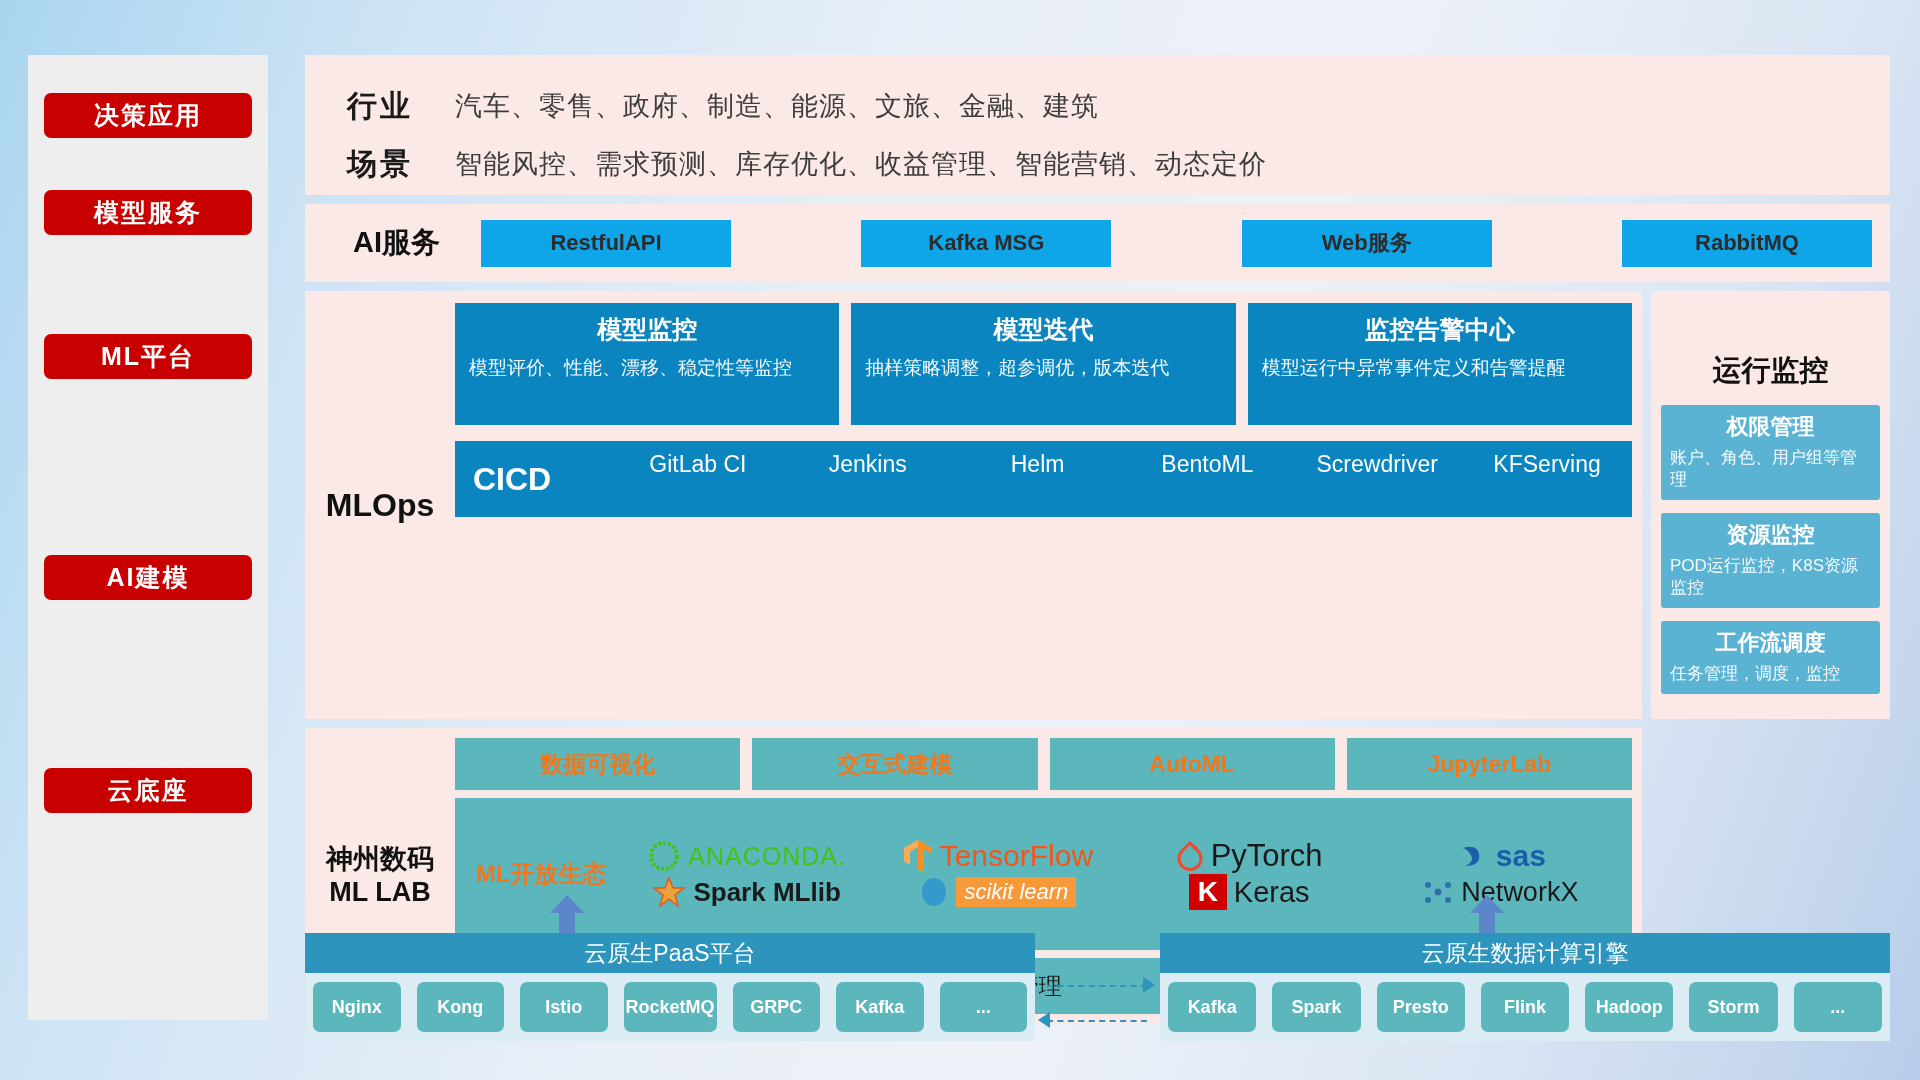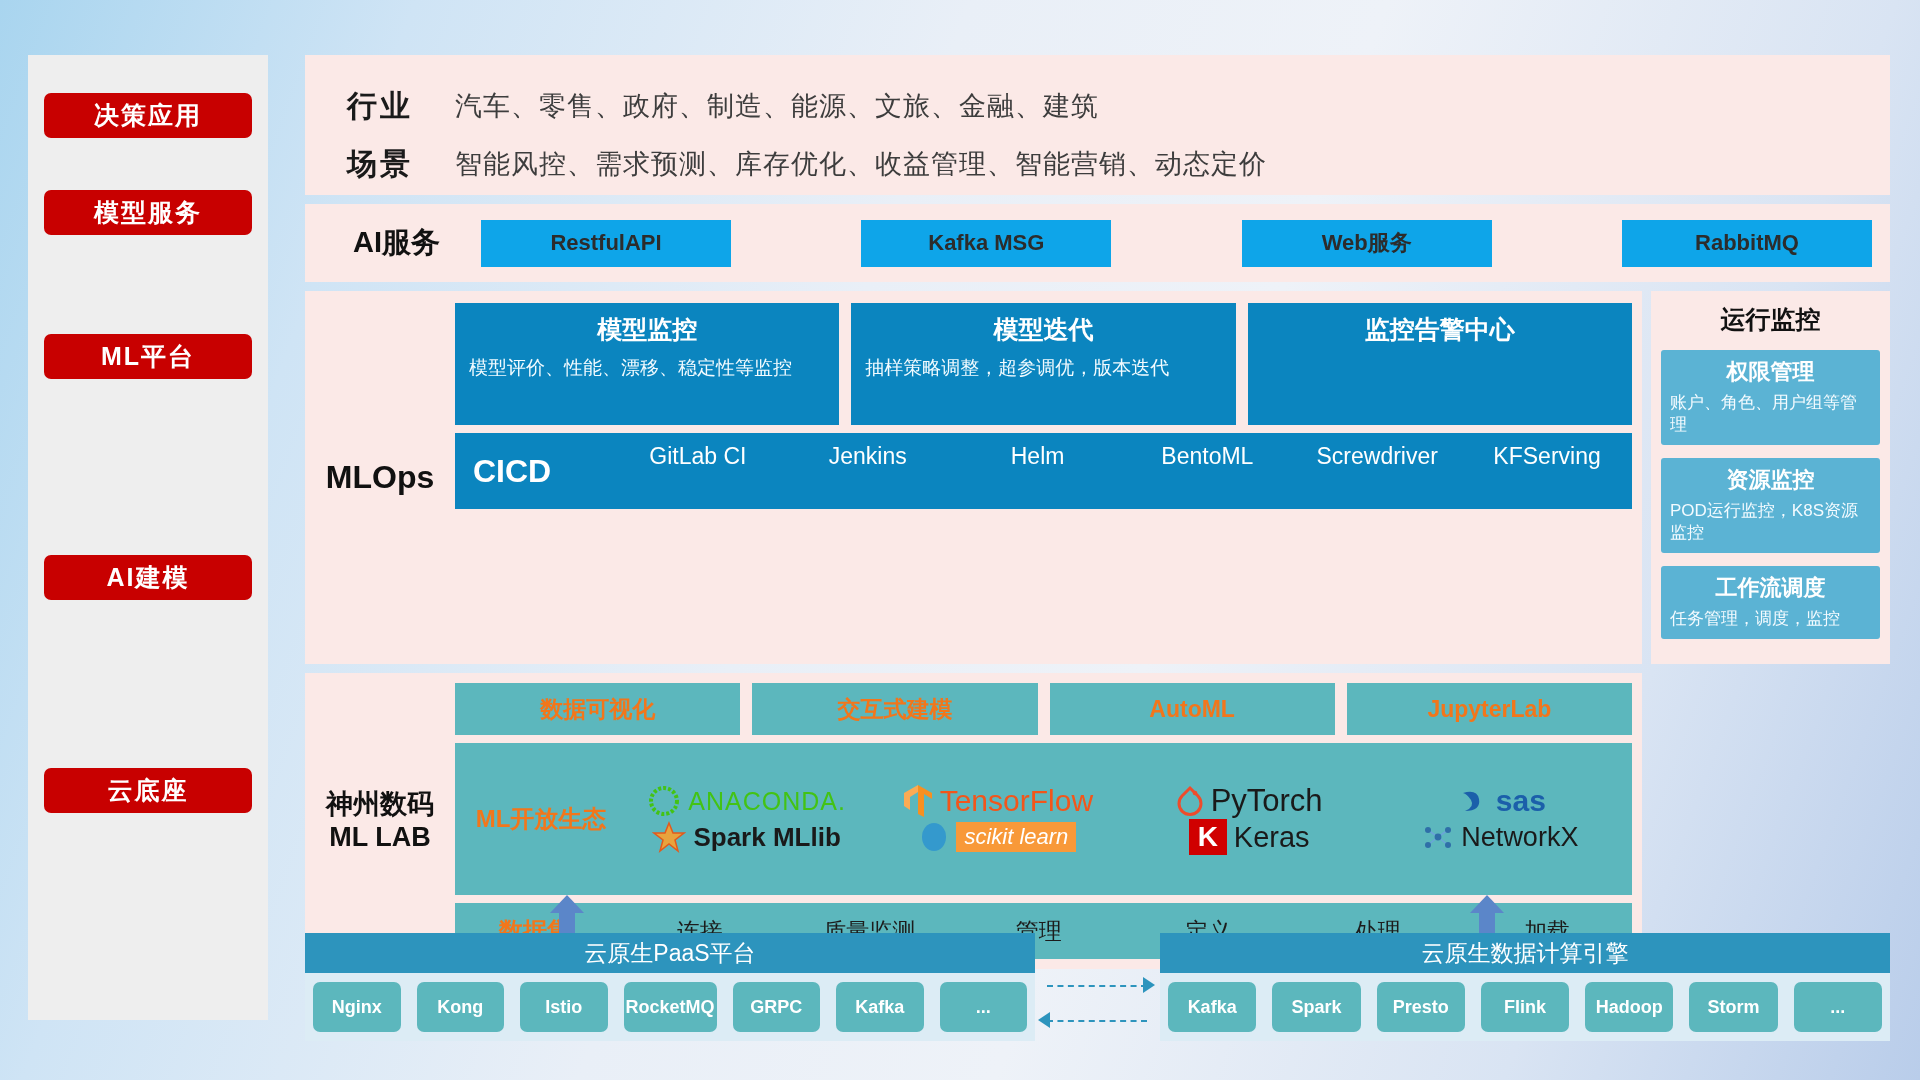--- a/index.html
+++ b/index.html
@@ -63,21 +63,21 @@
   
   #row-mlops { display: flex; gap: 9px; margin-bottom: 9px; }
   #band-mlops {
     width: 1337px; background: #fbe9e7;
     padding: 12px 0 12px 0; display: flex; align-items: stretch;
   }
   .mlops-key {
     width: 150px; flex: none; display: flex; align-items: center; justify-content: center;
     font-size: 32px; font-weight: bold; color: #111;
   }
-  .mlops-right { flex: 1; display: flex; flex-direction: column; gap: 8px; padding-right: 10px; }
+  .mlops-right { flex: 1; display: flex; flex-direction: column; gap: 16px; padding-right: 10px; }
   .mlops-cards { display: flex; gap: 12px; }
   .mlops-card {
     flex: 1; background: #0b85bf; color: #fff; padding: 10px 14px 12px 14px;
     min-height: 122px;
   }
   .mlops-card h4 { font-size: 25px; text-align: center; margin-bottom: 9px; font-weight: bold; }
   .mlops-card p { font-size: 19px; line-height: 1.32; color: #f2fbff; font-weight: normal; }
 
   .cicd {
     background: #0b85bf; color: #fff; height: 76px;
@@ -133,22 +133,23 @@
   }
   .ds-items { flex: 1; display: flex; }
   .ds-item { flex: 1; text-align: center; font-size: 23px; color: #1c1c1c; }
 
   
   #band-mon {
     width: 239px; background: #fbe9e7; padding: 12px 10px;
     display: flex; flex-direction: column;
   }
   #band-mon h3 {
-    text-align: center; font-size: 25px; font-weight: bold; color: #111;
+    text-align: center; font-size: 29px; font-weight: bold; color: #111;
     margin-bottom: 14px;
+    margin-top: 48px;
   }
   .mon-card {
     background: #5bb3d4; border-radius: 3px; color: #fff;
     padding: 7px 9px 9px 9px; margin-bottom: 13px;
   }
   .mon-card h4 { font-size: 22px; text-align: center; font-weight: bold; margin-bottom: 5px; }
   .mon-card p { font-size: 17px; line-height: 1.3; color: #f4fbff; }
 
   
   #bottom { position: absolute; left: 305px; top: 895px; width: 1585px; height: 152px; }
@@ -244,20 +245,21 @@
           <div class="mlops-card">
             <h4>模型监控</h4>
             <p>模型评价、性能、漂移、稳定性等监控</p>
           </div>
           <div class="mlops-card">
             <h4>模型迭代</h4>
             <p>抽样策略调整，超参调优，版本迭代</p>
           </div>
           <div class="mlops-card">
             <h4>监控告警中心</h4>
+            <p>模型运行中异常事件定义和告警提醒</p>
           </div>
         </div>
         <div class="cicd">
           <div class="cicd-title">CICD</div>
           <div class="cicd-items">
             <span class="cicd-item">GitLab CI</span>
             <span class="cicd-item">Jenkins</span>
             <span class="cicd-item">Helm</span>
             <span class="cicd-item">BentoML</span>
             <span class="cicd-item">Screwdriver</span>

